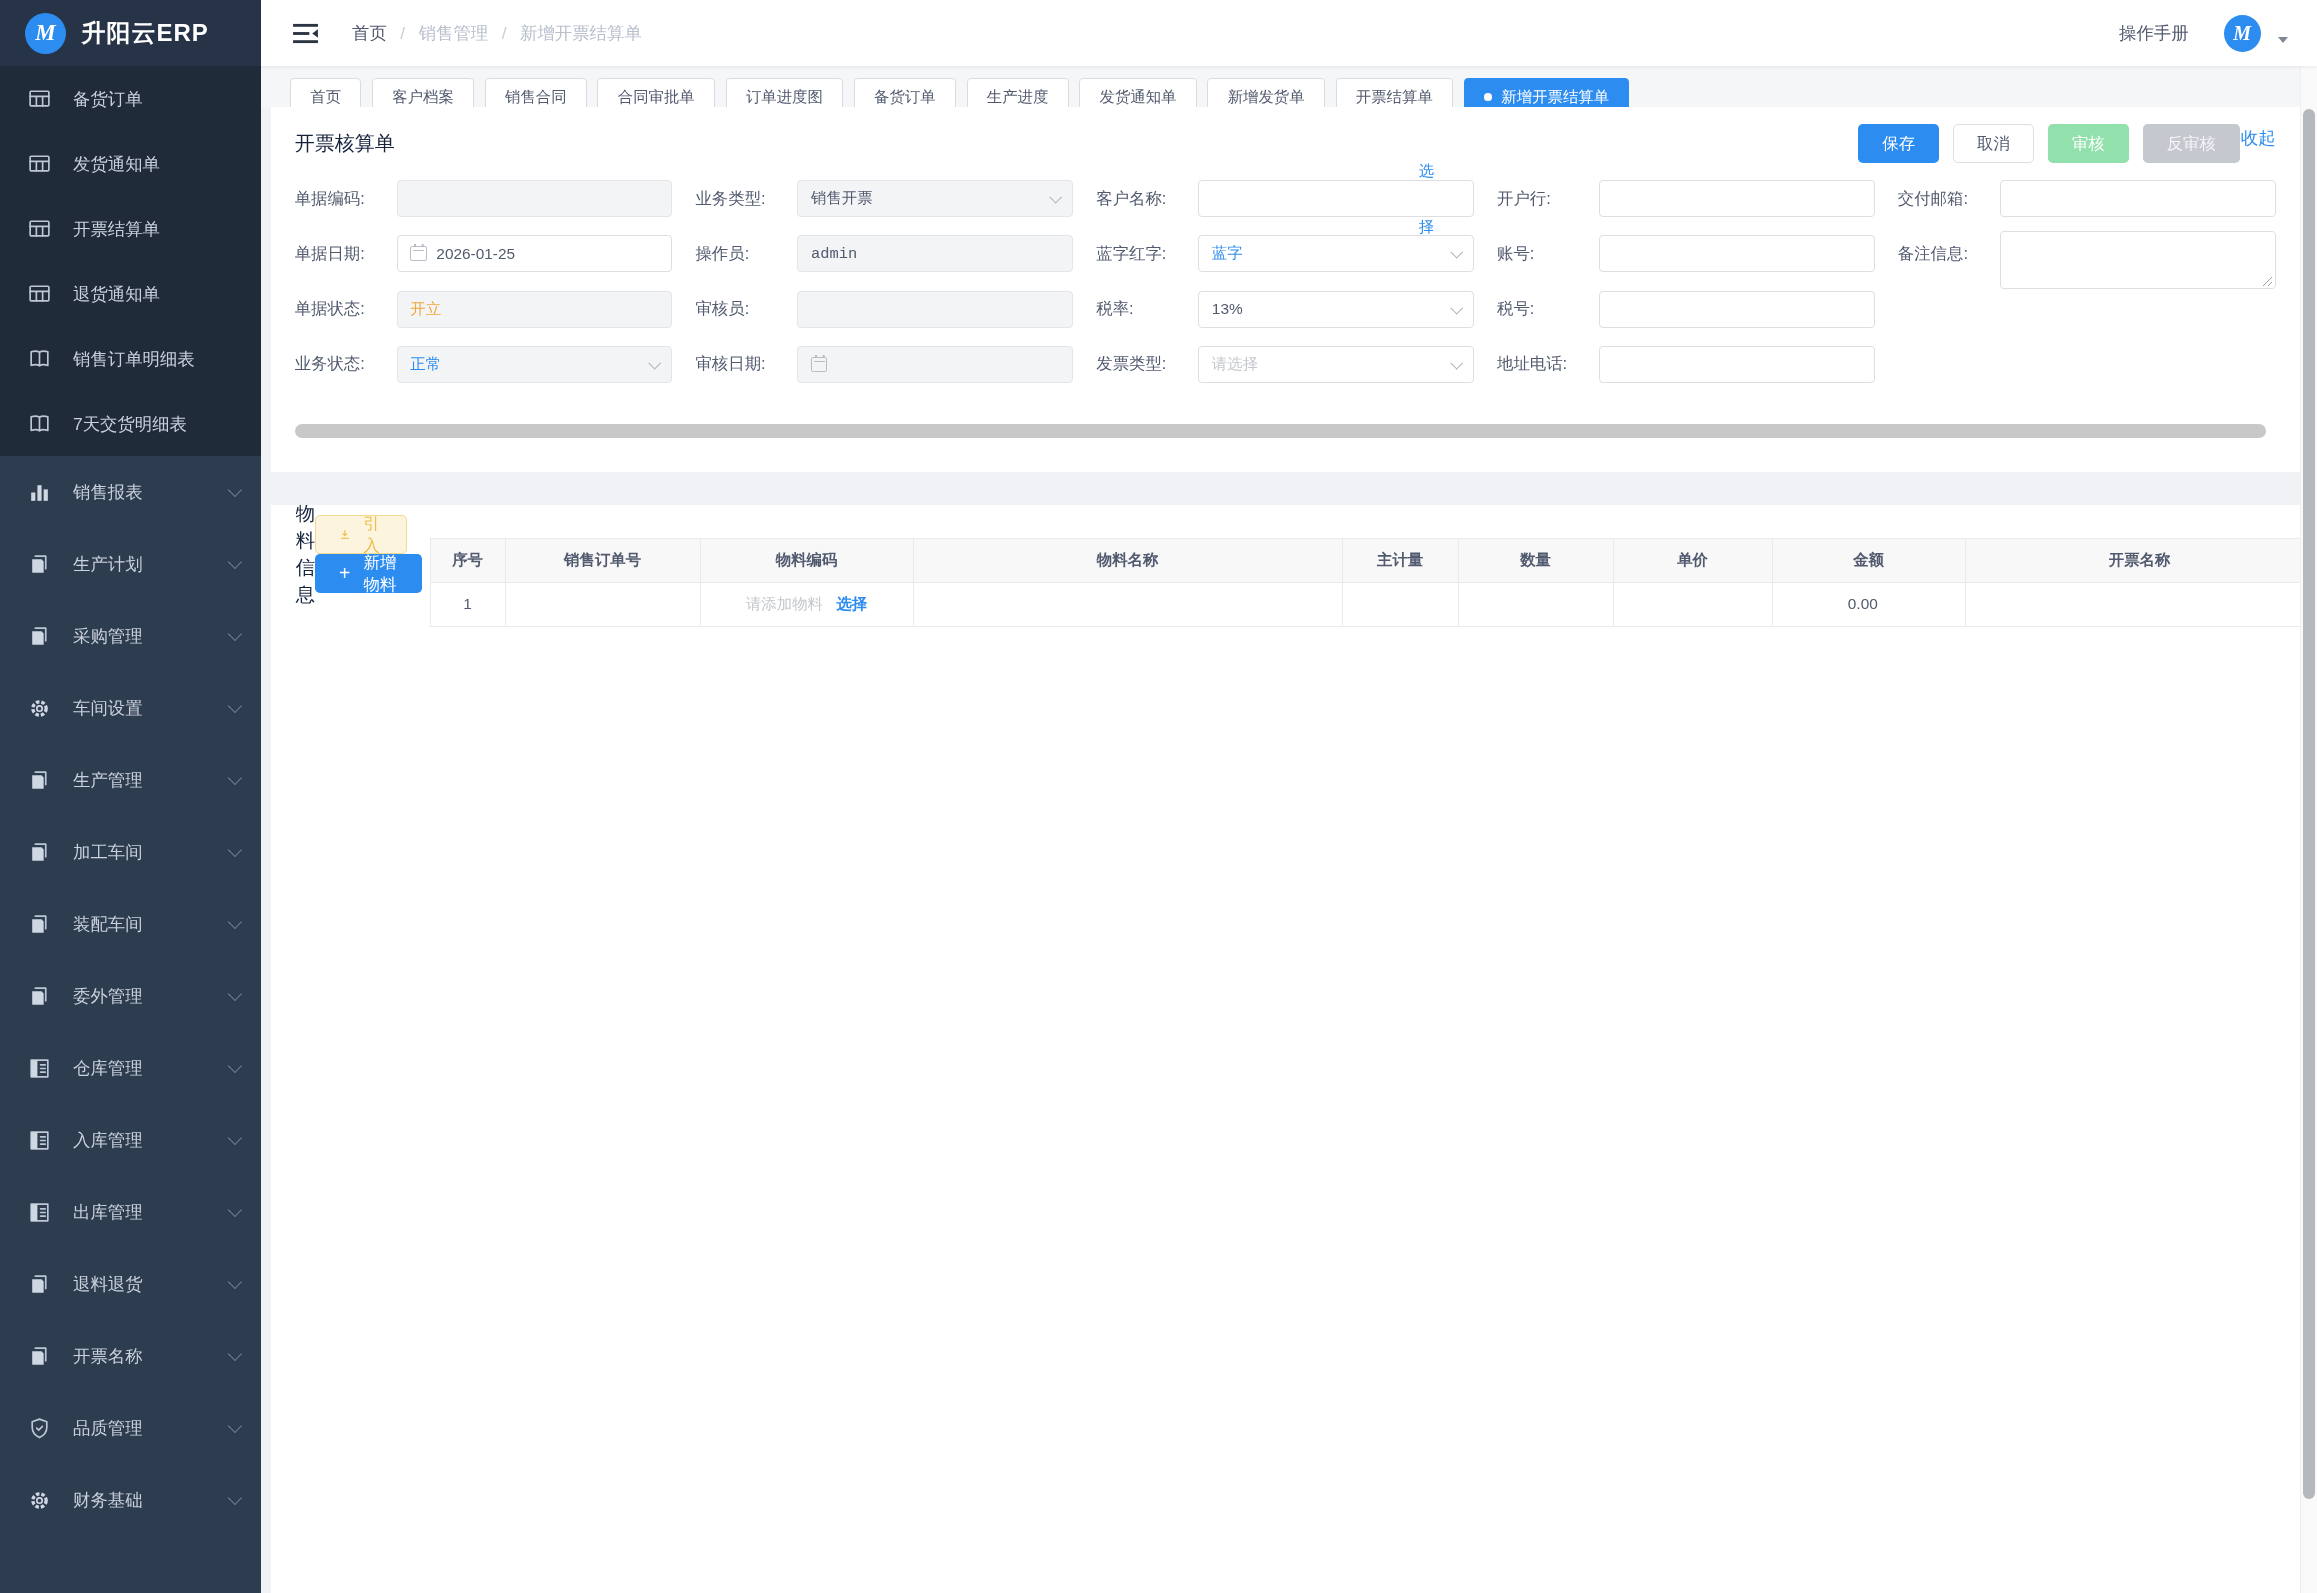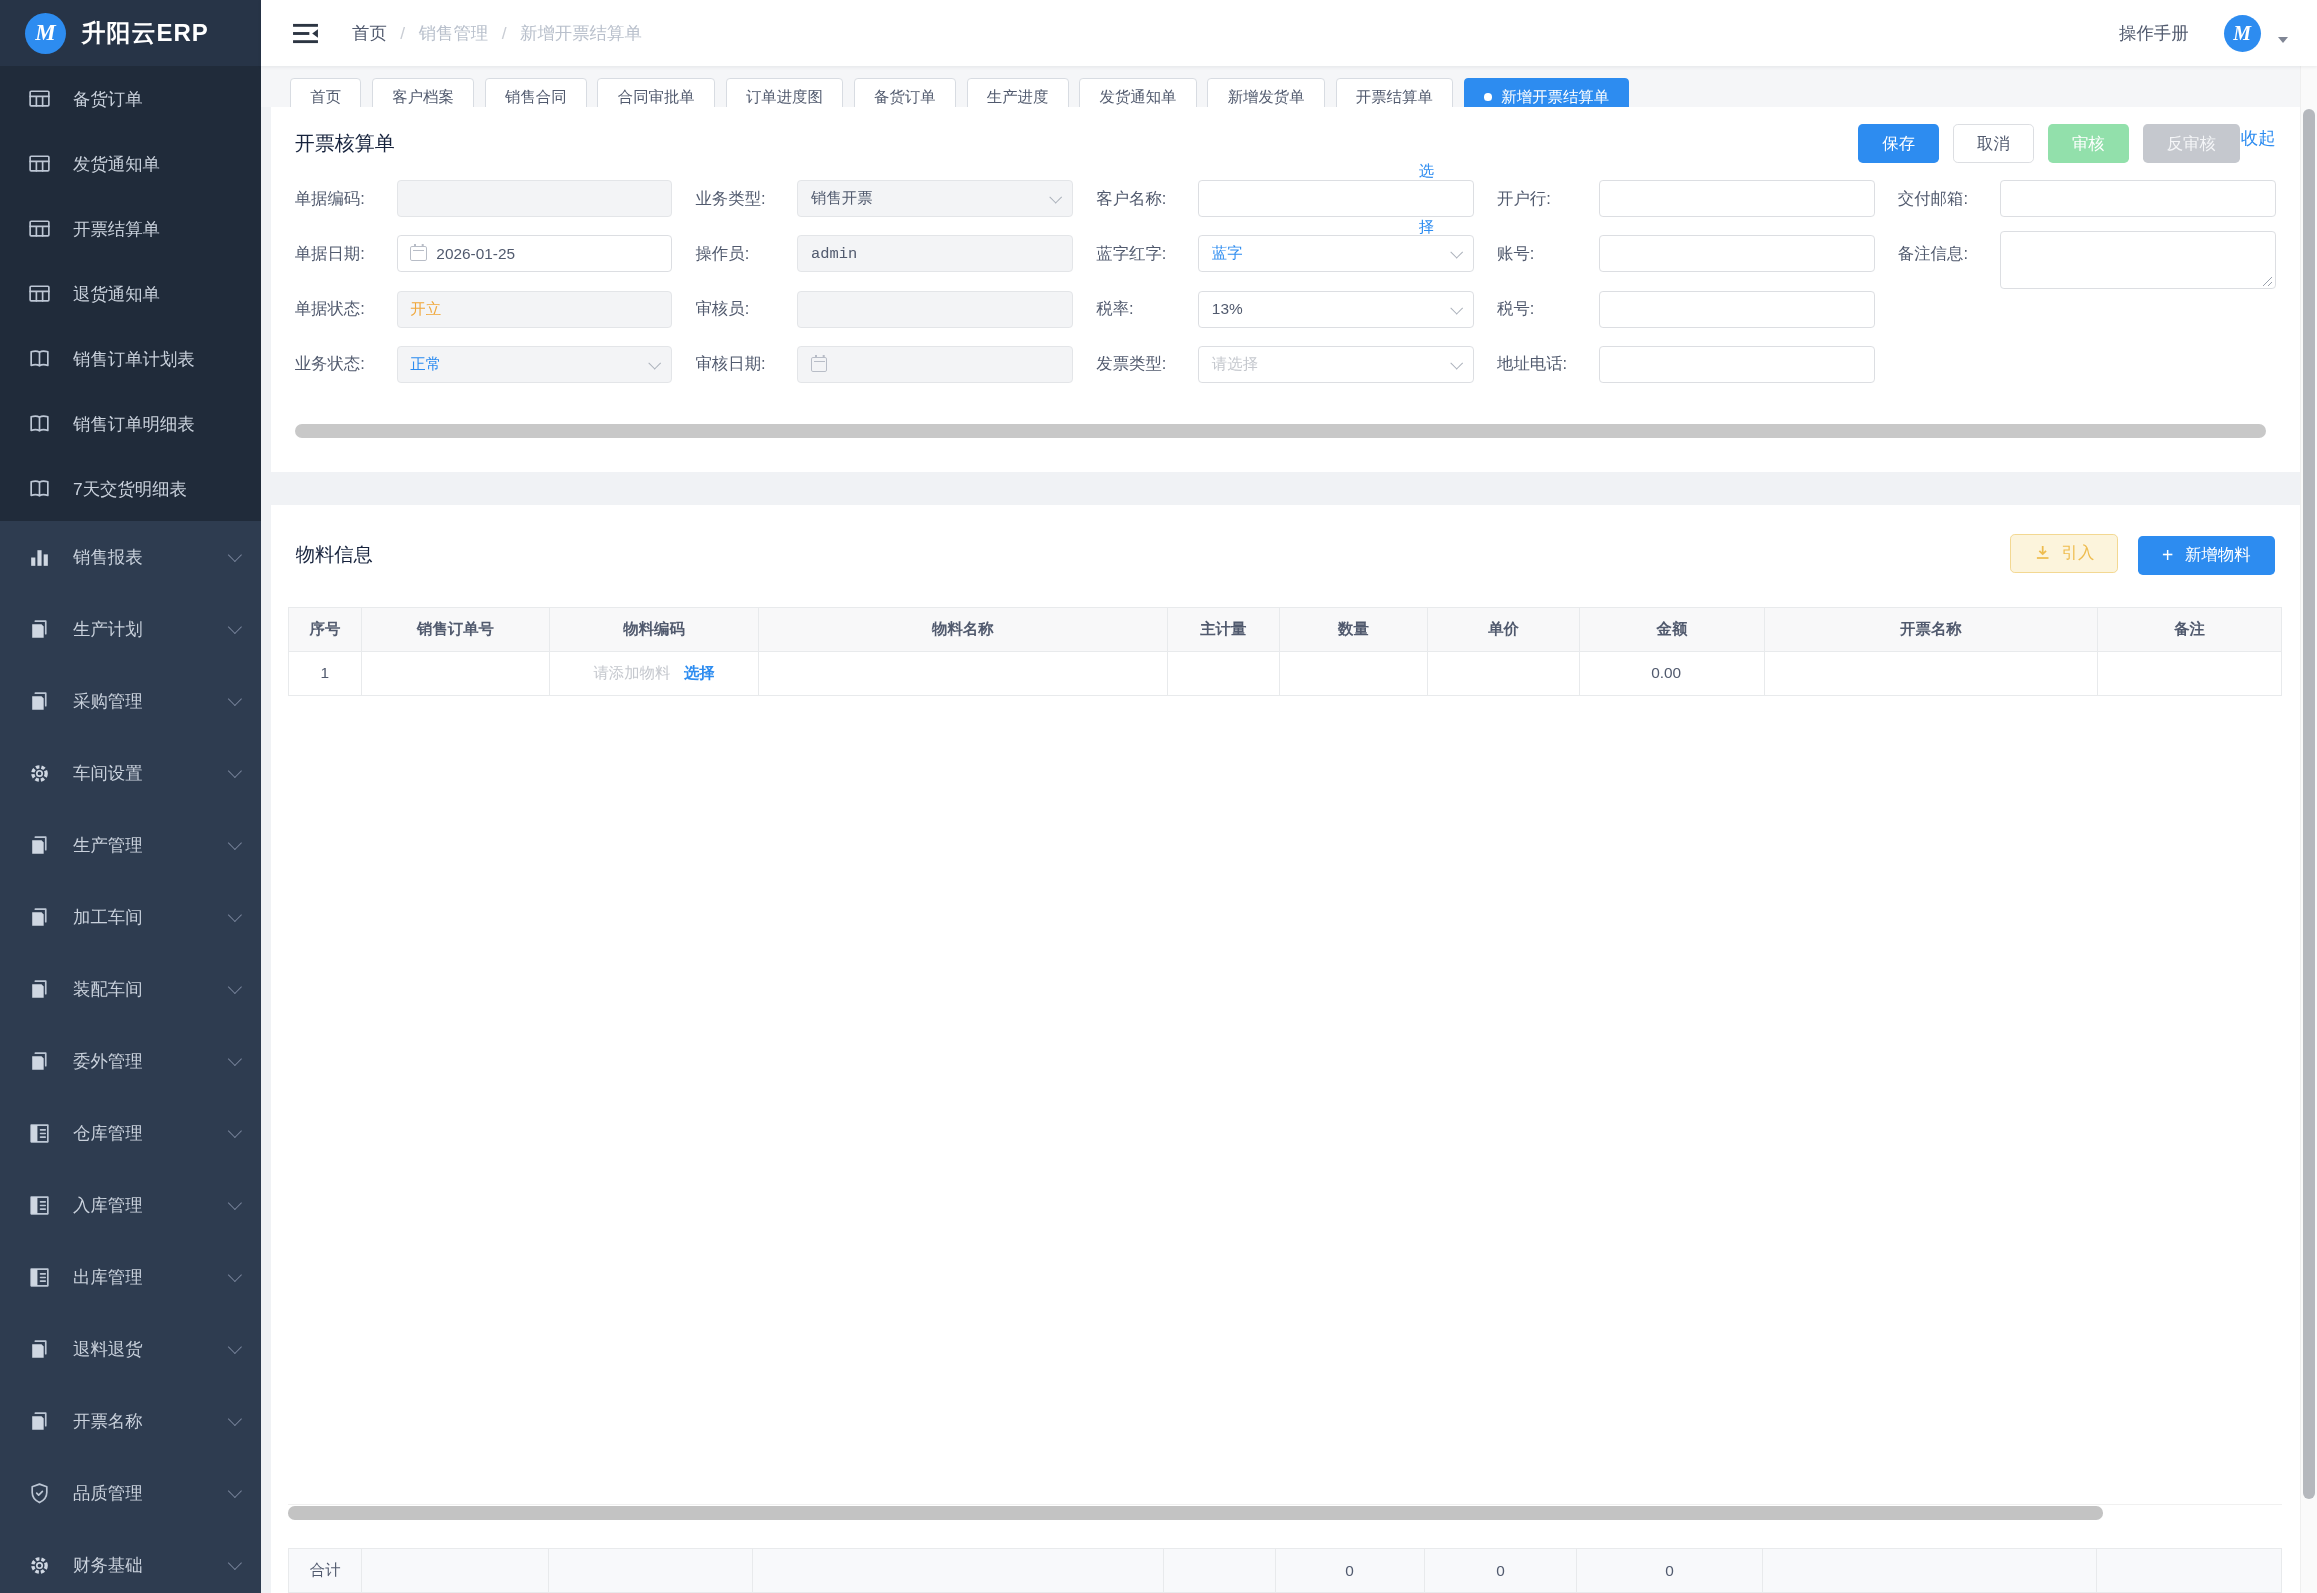--- a/index.html
+++ b/index.html
@@ -74,21 +74,21 @@
   .pick-bot{bottom:-18.3px;}
   .remark-cell .fctrl{position:absolute;left:102px;right:0;top:-3.9px;height:58px;align-items:flex-start;padding-top:7.7px;}
   .resize-grip{position:absolute;right:2.9px;bottom:2.9px;width:10.6px;height:10.6px;background:
     linear-gradient(135deg,transparent 0 55%,#9aa1ad 55% 62%,transparent 62% 78%,#9aa1ad 78% 85%,transparent 85%);}
   .hscroll{height:14.5px;margin-top:41px;}
   .hscroll .thumb{height:14.5px;background:#c8c8c8;border-radius:7.7px;width:99.5%;}
 
   .gap{height:33px;flex:0 0 33px;}
 
   
-  .mat-card{flex:1;min-height:0;padding:19.3px 17.4px 0;display:flex;flex-direction:column;overflow:hidden;gap:9px;}
+  .mat-card{flex:1;min-height:0;padding:19.3px 17.4px 0;display:flex;overflow:hidden;}
   .mat-head{height:60px;display:flex;align-items:center;justify-content:space-between;padding:0 7.7px;flex:0 0 60px;}
   .mat-head h3{font-size:19.3px;color:#17233d;font-weight:400;}
   .btn.import{background:#fcf4dc;border-color:#f3d892;color:#eebc4e;margin-right:15.4px;}
   .btn.import svg{margin-right:9.7px;}
   .btn .plus{font-size:19.3px;margin-right:11.6px;font-weight:400;line-height:1;}
   .table-zone{margin-top:13.5px;overflow:hidden;flex:0 0 auto;}
   table.mat{border-collapse:collapse;table-layout:fixed;}
   table.mat th,table.mat td{border:1px solid #e8eaec;height:44px;font-size:15.4px;color:#515a6e;text-align:center;overflow:hidden;white-space:nowrap;}
   table.mat th{background:#f8f8f9;font-weight:700;}
   td.code-cell{padding:0 5.8px;}
@@ -150,28 +150,20 @@
             <span class="side-label">开票结算单</span>
           </div>
           <div class="side-item">
             <span class="side-icon">
               <svg viewBox="0 0 24 24">
                 <rect x="3" y="5" width="18" height="14" rx="1" stroke="#bcc6d4" stroke-width="1.6" fill="none" stroke-linecap="round" stroke-linejoin="round"></rect>
                 <path d="M3 10 H21 M9 10 V19 M15 10 V19" stroke="#bcc6d4" stroke-width="1.6" fill="none" stroke-linecap="round" stroke-linejoin="round"></path>
               </svg>
             </span>
             <span class="side-label">退货通知单</span>
-          </div>
-          <div class="side-item">
-            <span class="side-icon">
-              <svg viewBox="0 0 24 24">
-                <path d="M12 6 C10 4.6 7 4.6 4 5.6 V18.6 C7 17.6 10 17.6 12 19 C14 17.6 17 17.6 20 18.6 V5.6 C17 4.6 14 4.6 12 6 Z M12 6 V19" stroke="#bcc6d4" stroke-width="1.6" fill="none" stroke-linecap="round" stroke-linejoin="round"></path>
-              </svg>
-            </span>
-            <span class="side-label">销售订单计划表</span>
           </div>
           <div class="side-item">
             <span class="side-icon">
               <svg viewBox="0 0 24 24">
                 <path d="M12 6 C10 4.6 7 4.6 4 5.6 V18.6 C7 17.6 10 17.6 12 19 C14 17.6 17 17.6 20 18.6 V5.6 C17 4.6 14 4.6 12 6 Z M12 6 V19" stroke="#bcc6d4" stroke-width="1.6" fill="none" stroke-linecap="round" stroke-linejoin="round"></path>
               </svg>
             </span>
             <span class="side-label">销售订单明细表</span>
           </div>
           <div class="side-item">

